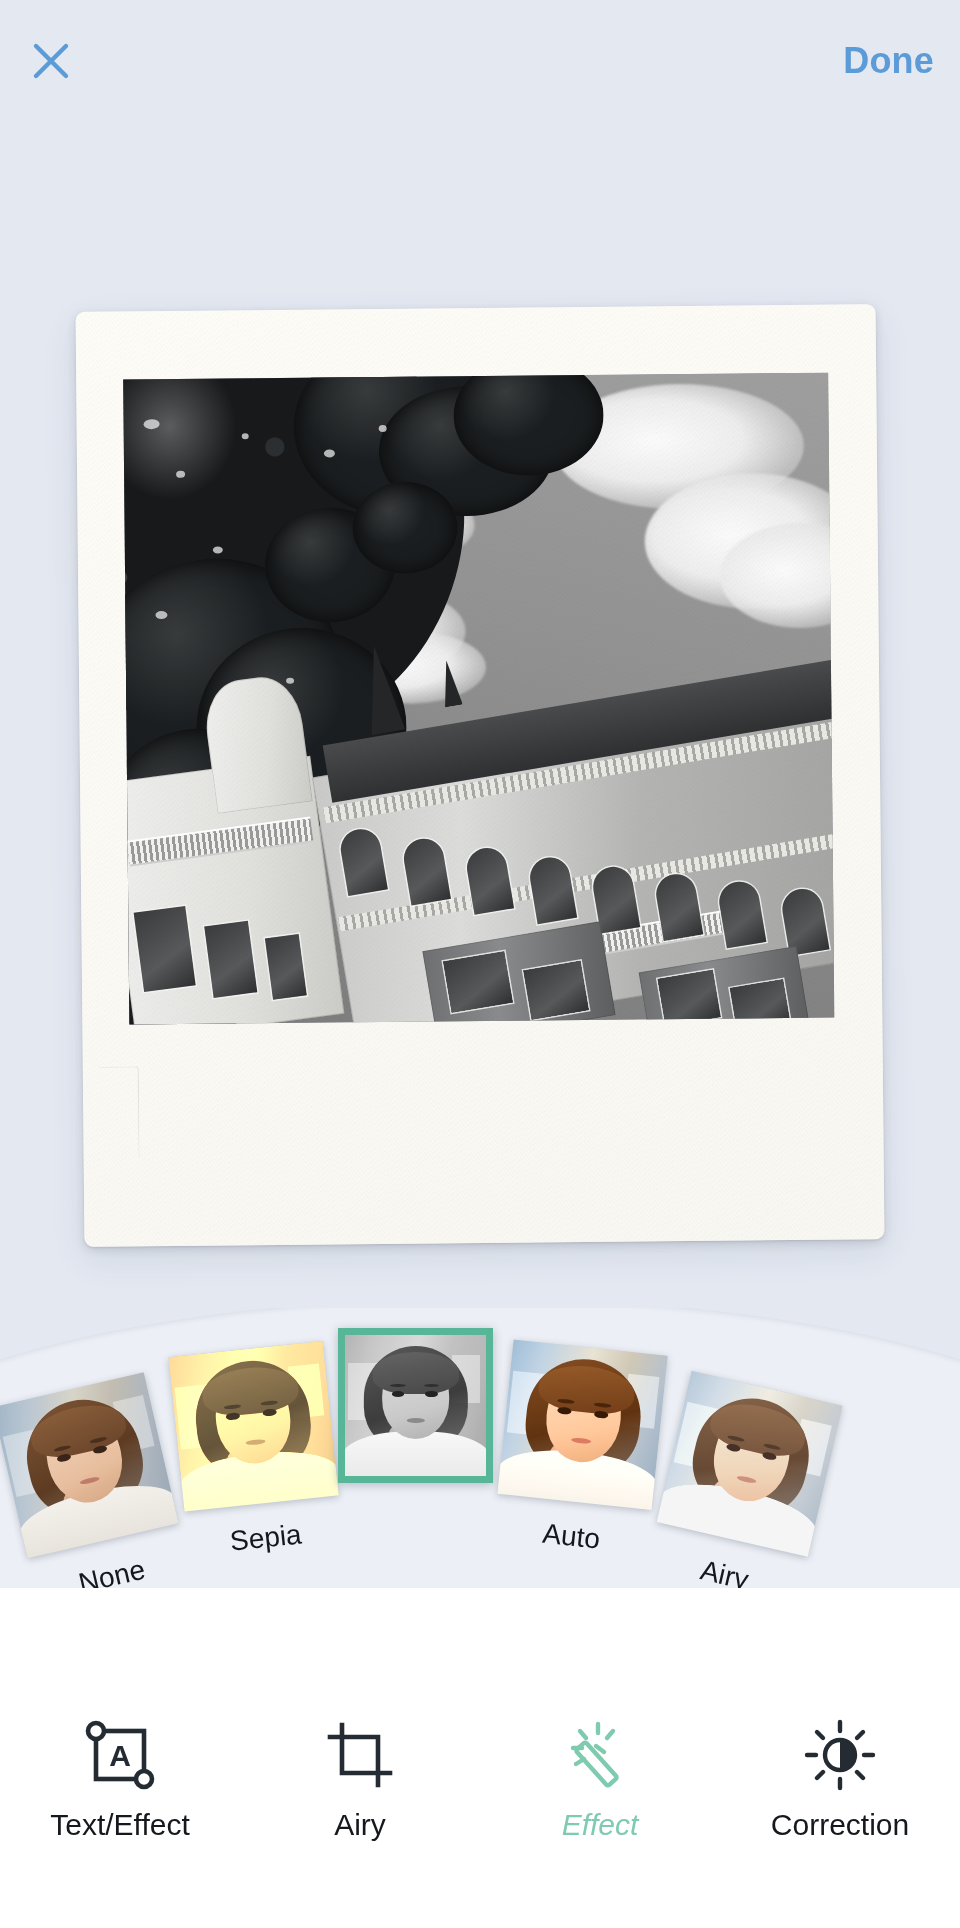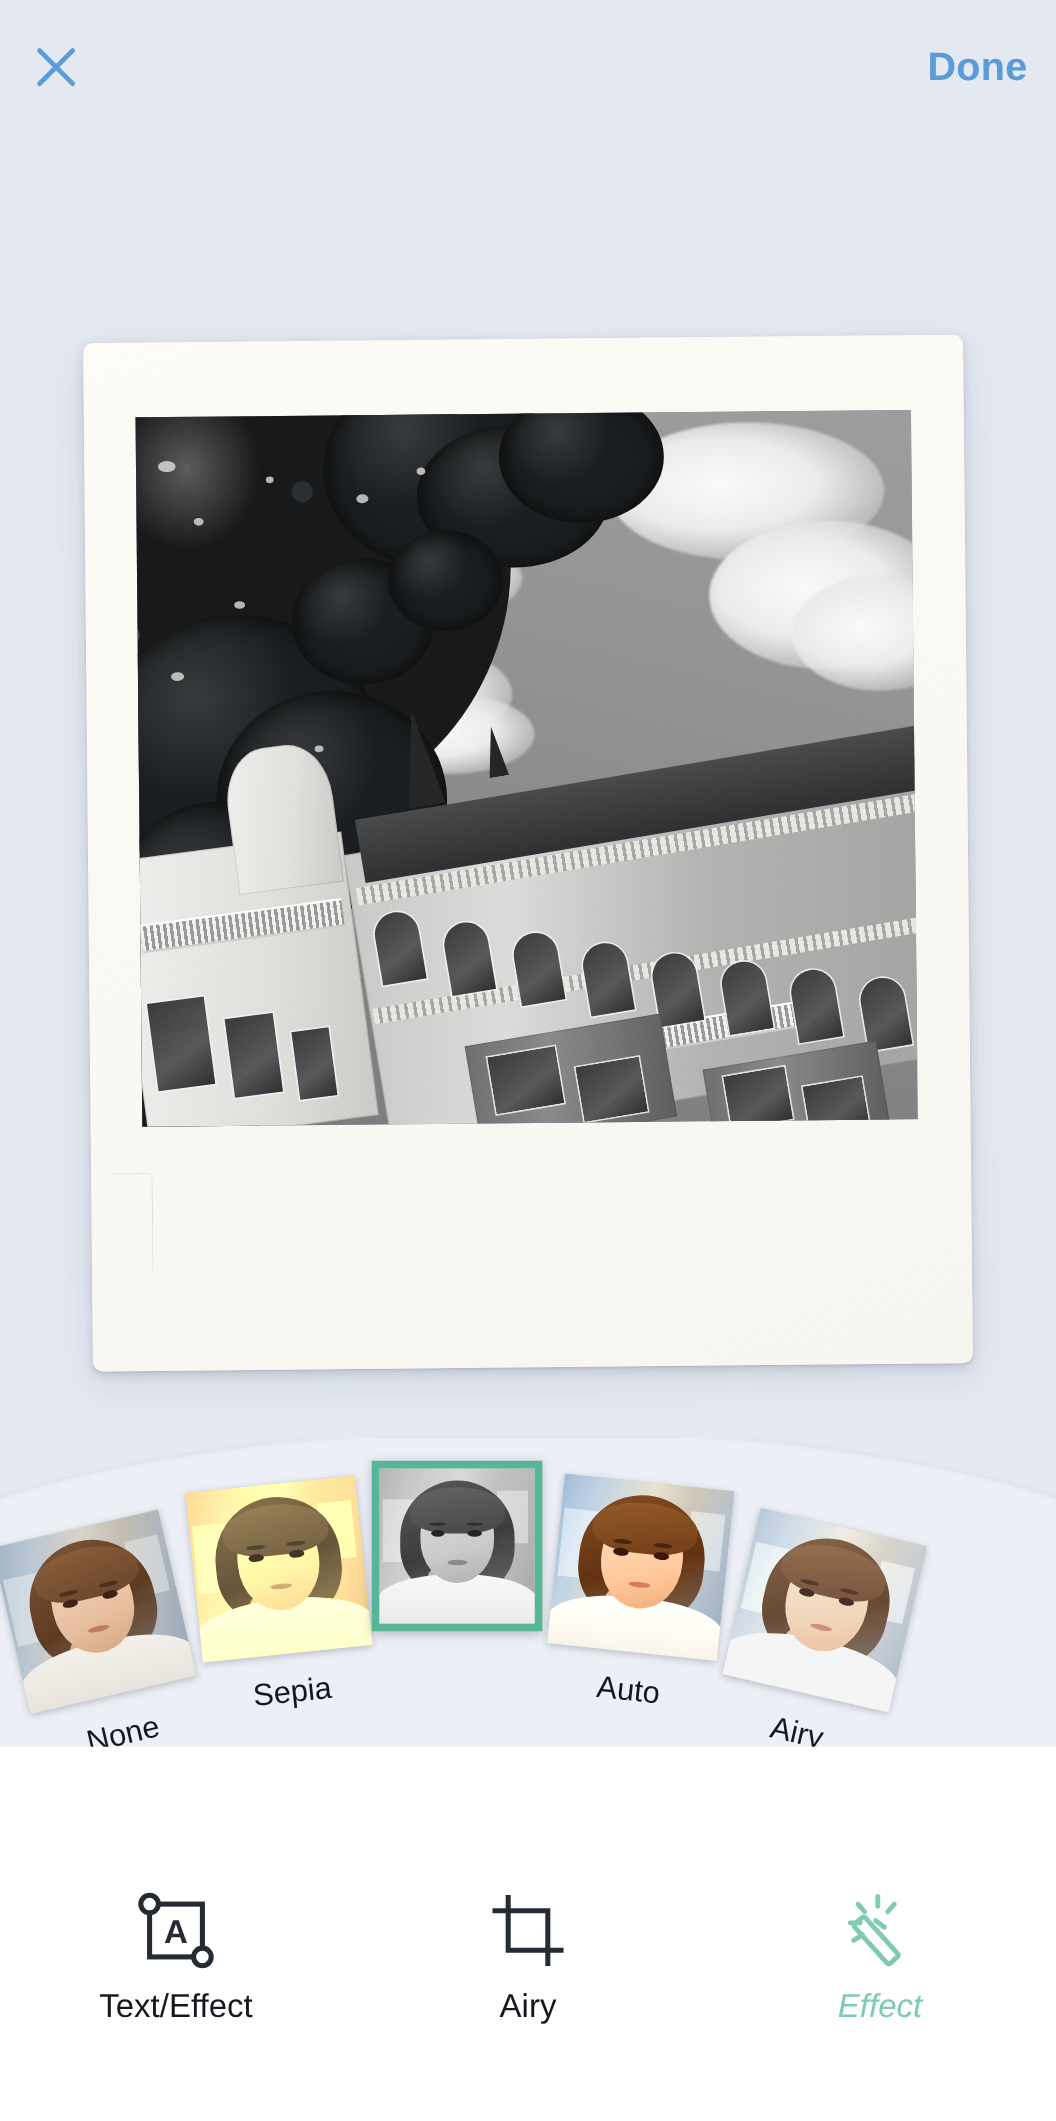--- a/index.html
+++ b/index.html
@@ -525,15 +525,34 @@
             <line x1="17" y1="13" x2="23" y2="20"></line>
             <line x1="10" y1="30" x2="19" y2="30"></line>
             <line x1="13" y1="46" x2="21" y2="41"></line>
             <line x1="50" y1="13" x2="44" y2="20"></line>
           </g>
         </svg>
       </div>
       <div class="tool-label">Effect</div>
     </div>
 
+    <div class="tool">
+      <div class="tool-icon">
+        <svg width="74" height="74" viewBox="0 0 74 74" aria-hidden="true">
+          <circle cx="37" cy="37" r="15" fill="none" stroke="#242b33" stroke-width="4.4"></circle>
+          <path d="M37 22 A15 15 0 0 1 37 52 Z" fill="#242b33"></path>
+          <g stroke="#242b33" stroke-width="4.4" stroke-linecap="round">
+            <line x1="37" y1="4" x2="37" y2="13"></line>
+            <line x1="37" y1="61" x2="37" y2="70"></line>
+            <line x1="4" y1="37" x2="13" y2="37"></line>
+            <line x1="61" y1="37" x2="70" y2="37"></line>
+            <line x1="14" y1="14" x2="20" y2="20"></line>
+            <line x1="54" y1="54" x2="60" y2="60"></line>
+            <line x1="60" y1="14" x2="54" y2="20"></line>
+            <line x1="20" y1="54" x2="14" y2="60"></line>
+          </g>
+        </svg>
+      </div>
+      <div class="tool-label">Correction</div>
+    </div>
 
   </div>
 </div>
 
 </body></html>

